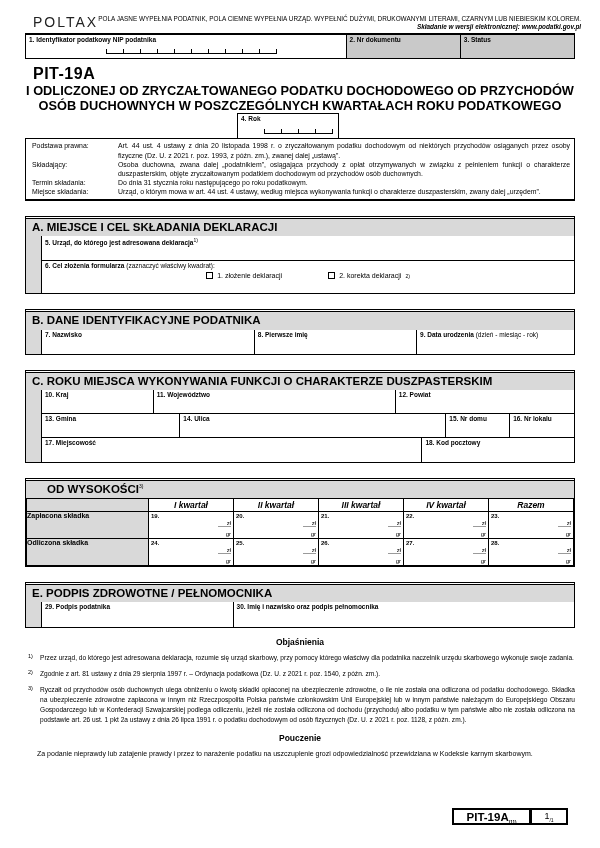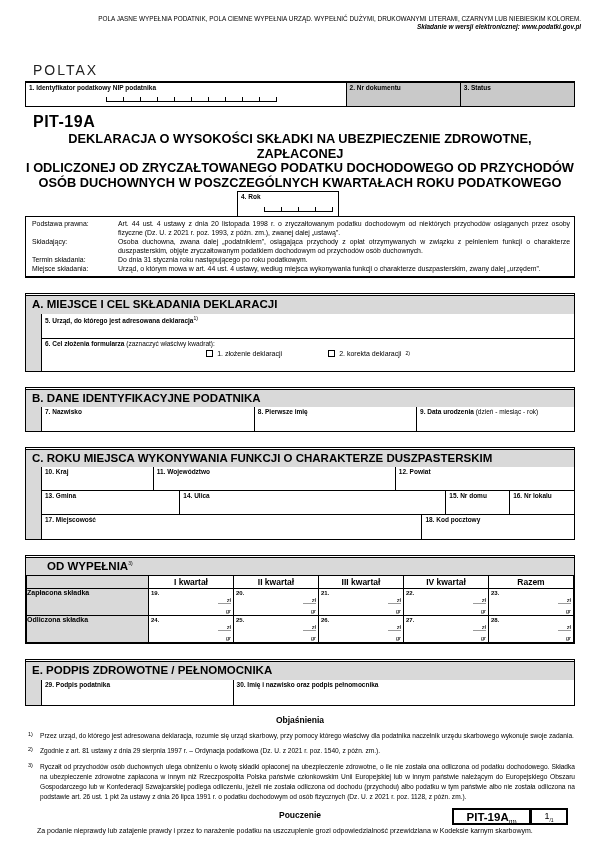--- a/index.html
+++ b/index.html
@@ -2,21 +2,21 @@
 <html><head>
 <meta charset="utf-8">
 <style>
   * { margin:0; padding:0; box-sizing:border-box; }
   html,body { width:600px; height:848px; background:#fff; }
   body { font-family:"Liberation Sans", sans-serif; color:#000; position:relative; overflow:hidden; }
   .page { position:absolute; inset:0; padding:14px 25px 0 25px; }
 
   
   .hdr { display:flex; align-items:flex-start; }
-  .brand { font-size:14px; letter-spacing:2px; color:#222; padding-left:8px;margin-top:48px; }
+  .brand { font-size:14px; letter-spacing:2px; color:#222; padding-left:8px; }
   .instr { flex:1; text-align:right; padding-top:1px; }
   .instr-l1 { font-size:6.4px; white-space:nowrap; }
   .instr-l2 { font-size:6.4px; font-weight:bold; font-style:italic; white-space:nowrap; margin-top:1px; }
 
   
   .idrow { display:flex; border:1.5px solid #000; border-top:2px solid #000; margin-top:3px; height:26px; }
   .idbox { position:relative; border-right:1px solid #000; }
   .idbox:last-child { border-right:none; }
   .flabel { font-size:6.5px; font-weight:bold; padding:1px 0 0 3px; display:block; }
   .flabel .hint { font-weight:normal; }
@@ -55,21 +55,21 @@
   .h25 { height:25px; } .h24 { height:24px; } .h30 { height:32px; }
 
   
   .optrow { display:flex; justify-content:center; gap:46px; margin-top:3px; }
   .opt { display:flex; align-items:center; gap:4px; font-size:7px; }
   .cb { width:7px; height:7px; border:1px solid #000; background:#fff; display:inline-block; }
 
   
   .dtable { width:100%; border-collapse:collapse; table-layout:fixed; background:#fff; }
   .dtable td, .dtable th { border:1px solid #000; padding:0; }
-  .dtable th { font-size:8.5px; font-weight:bold; height:13px; }
+  .dtable th { font-size:8.5px; font-weight:bold; height:13px;font-style:italic; }
   .col-label { width:22.3%; background:#d9d9d9; }
   .rowlab { background:#d9d9d9; font-size:7px; font-weight:bold; vertical-align:top; padding:2px 0 0 4px; }
   .dcell { position:relative; height:27px; background:#fff; }
   .cnum { position:absolute; top:1px; left:2px; font-size:6px; font-weight:bold; }
   .zl { position:absolute; right:2px; top:8px; font-size:6px; min-width:13px; text-align:right; border-bottom:1px solid #9a9a9a; }
   .gr { position:absolute; right:2px; bottom:1px; font-size:6px; }
 
   
   .notes-head { text-align:center; font-weight:bold; font-size:8.5px; margin-top:9px; }
   .note { display:flex; margin-top:6px; }
@@ -107,21 +107,20 @@
     <div class="idbox graybox">
       <span class="flabel">2. Nr dokumentu</span>
     </div>
     <div class="idbox graybox">
       <span class="flabel">3. Status</span>
     </div>
   </div>
 
   <div class="formid">PIT-19A</div>
   <div class="ftitle">
-    <div>DEKLARACJA O WYSOKOŚCI SKŁADKI NA UBEZPIECZENIE ZDROWOTNE, ZAPŁACONEJ</div>
     <div>I ODLICZONEJ OD ZRYCZAŁTOWANEGO PODATKU DOCHODOWEGO OD PRZYCHODÓW</div>
     <div>OSÓB DUCHOWNYCH W POSZCZEGÓLNYCH KWARTAŁACH ROKU PODATKOWEGO</div>
   </div>
 
   <div class="yearbox">
     <span class="flabel">4. Rok</span>
     <div class="tickline end year-line"></div>
   </div>
 
   <div class="lawbox">
@@ -230,21 +229,21 @@
           <div class="fbox h24" style="flex:1">
             <span class="flabel">18. Kod pocztowy</span>
           </div>
         </div>
       </div>
     </div>
   </div>
 
   <div class="section">
     <div class="sechdr">
-      <span class="ind"><span>OD WYPEŁNIA</span><sup>3)</sup></span>
+      <span class="ind"><span>OD WYSOKOŚCI</span><sup>3)</sup></span>
     </div>
     <table class="dtable">
       <tbody>
           <tr>
         <td class="col-label"></td>
         <th>I kwartał</th>
         <th>II kwartał</th>
         <th>III kwartał</th>
         <th>IV kwartał</th>
         <th>Razem</th>

